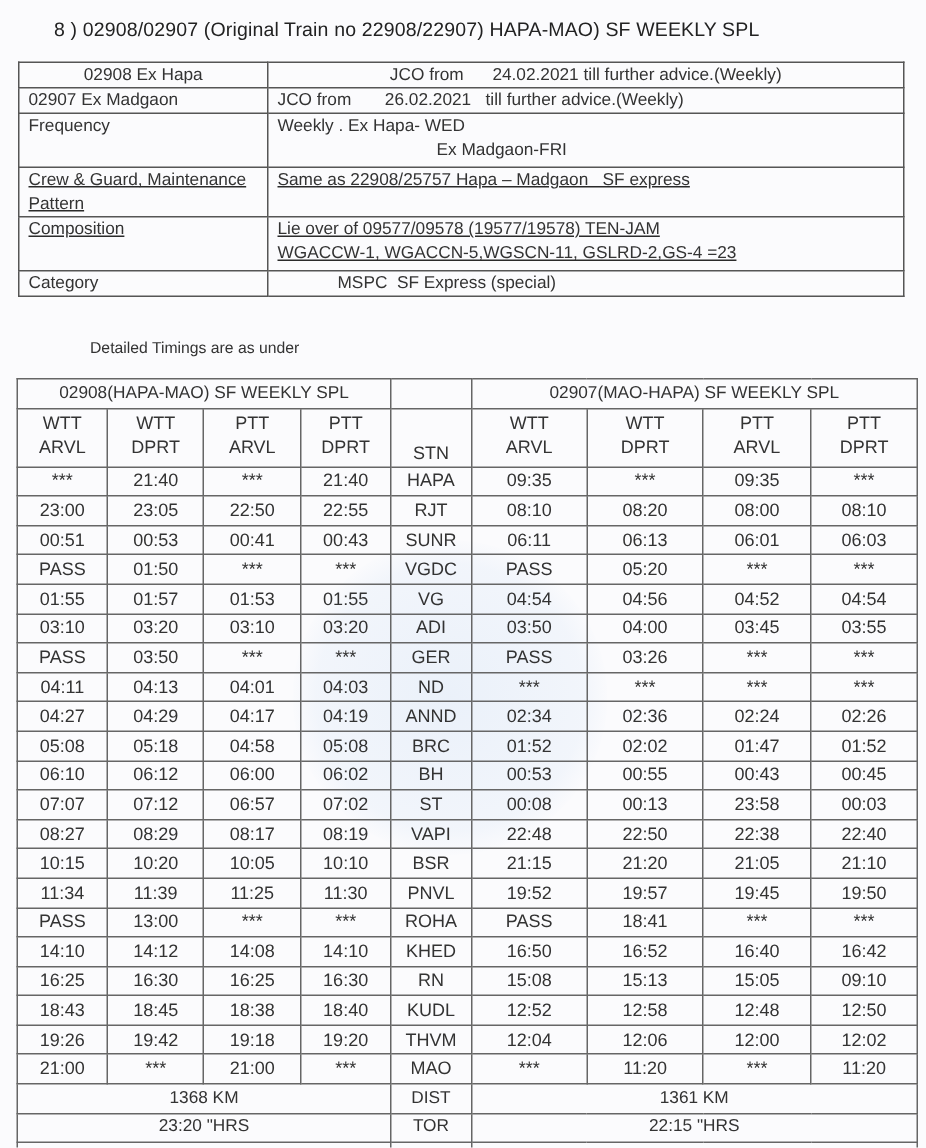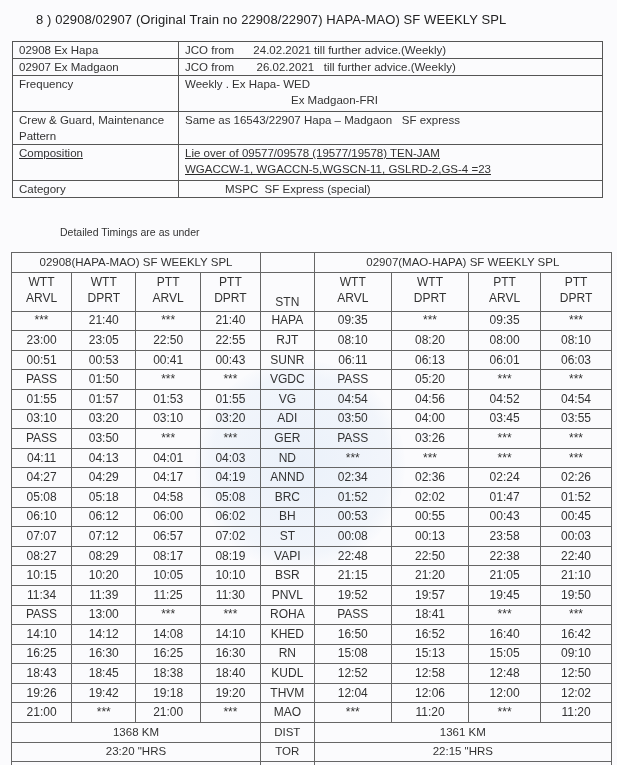--- a/index.html
+++ b/index.html
@@ -23,43 +23,43 @@
 </style>
 </head>
 <body>
 
 <div class="watermark"></div>
 
 <div class="title">8 ) 02908/02907 (Original Train no 22908/22907) HAPA-MAO) SF WEEKLY SPL</div>
 
 <table class="info">
   <tbody id="info-body">
-      <tr style="height: 17px;">
+      <tr style="height: 17px; text-align: center;">
         <td class="k">02908 Ex Hapa</td>
         <td>
           <span style="display: block; white-space: pre;">JCO from      24.02.2021 till further advice.(Weekly)</span>
         </td>
       </tr>
       <tr style="height: 17px; padding-left: 25px;">
         <td class="k">02907 Ex Madgaon</td>
         <td>
           <span style="display: block; white-space: pre;">JCO from       26.02.2021   till further advice.(Weekly)</span>
         </td>
       </tr>
       <tr style="height: 36px;">
         <td class="k">Frequency</td>
         <td>
           <span style="display: block; white-space: pre;">Weekly . Ex Hapa- WED</span>
           <span class="indent" style="display: block; white-space: pre;">Ex Madgaon-FRI</span>
         </td>
       </tr>
-      <tr style="height: 29px;">
+      <tr style="height: 29px; text-decoration: underline;">
         <td class="k">Crew &amp; Guard, Maintenance Pattern</td>
         <td>
-          <span style="display: block; white-space: pre;">Same as 16543/22907 Hapa – Madgaon   SF express</span>
+          <span style="display: block; white-space: pre;">Same as 22908/25757 Hapa – Madgaon   SF express</span>
         </td>
       </tr>
       <tr style="height: 36px; text-decoration: underline;">
         <td class="k">Composition</td>
         <td>
           <span style="display: block; white-space: pre;">Lie over of 09577/09578 (19577/19578) TEN-JAM</span>
           <span style="display: block; white-space: pre;">WGACCW-1, WGACCN-5,WGSCN-11, GSLRD-2,GS-4 =23</span>
         </td>
       </tr>
       <tr style="height: 17px;">

